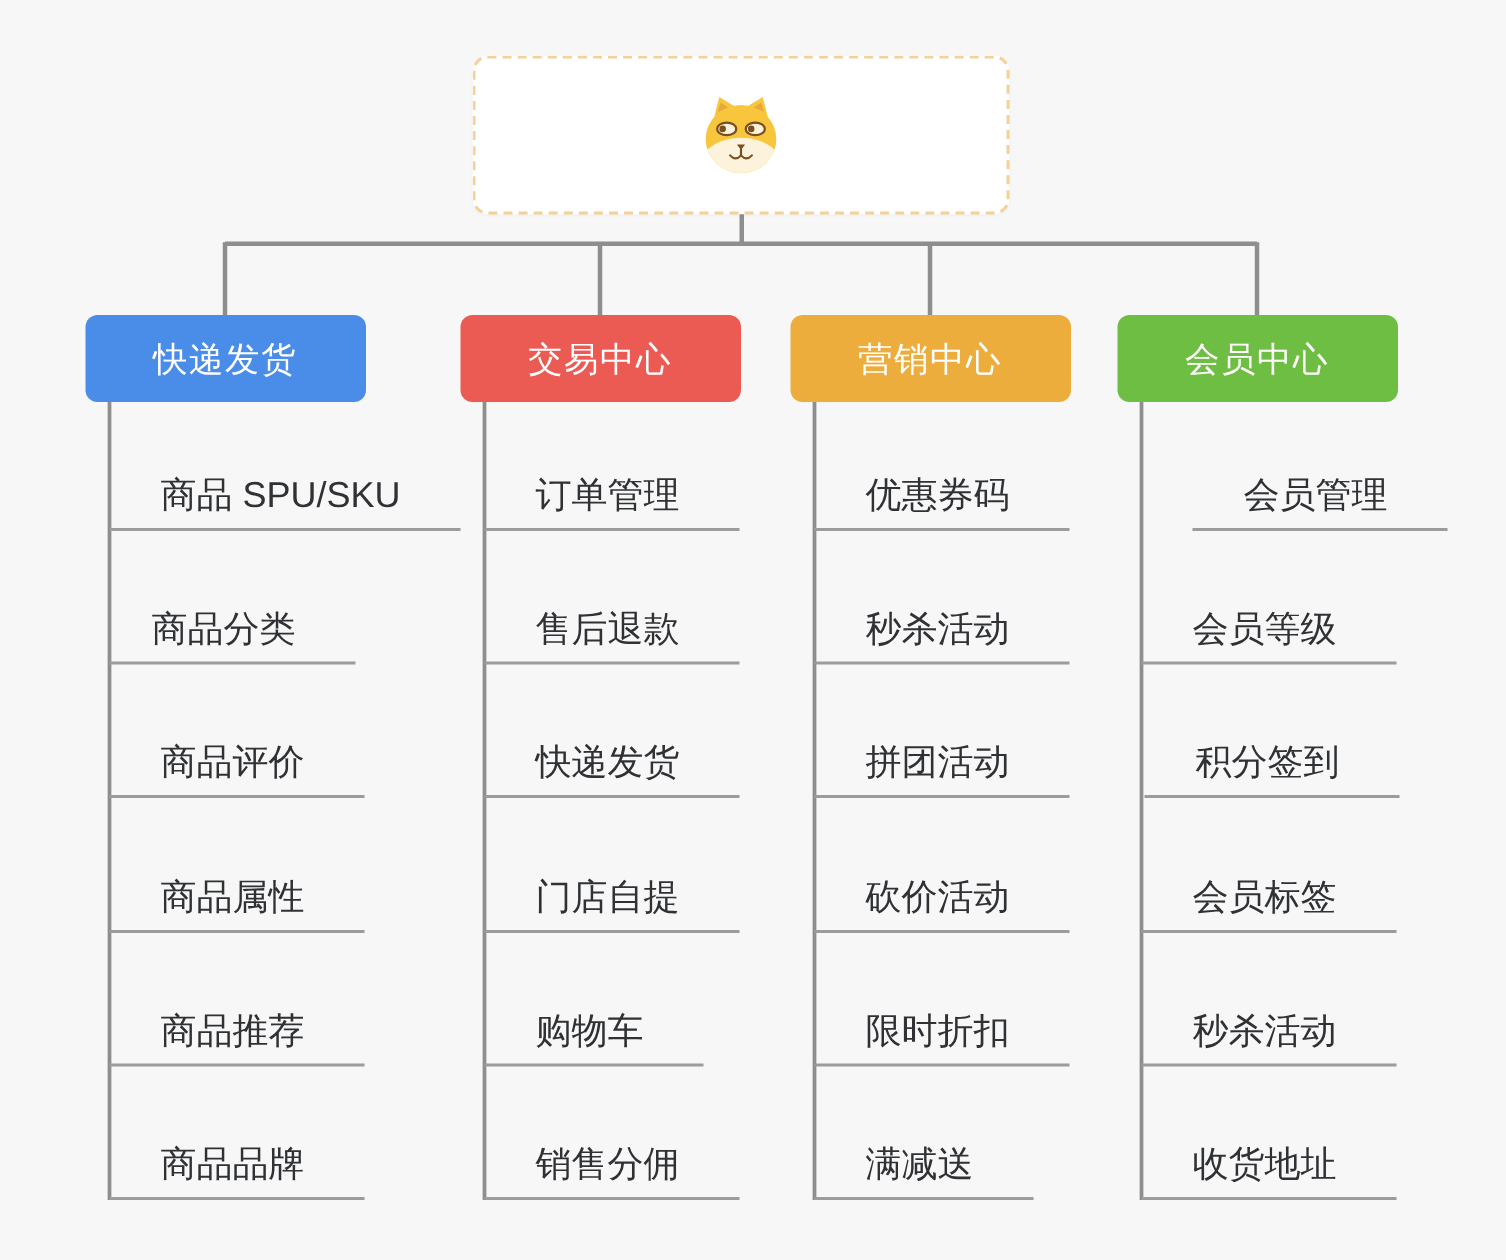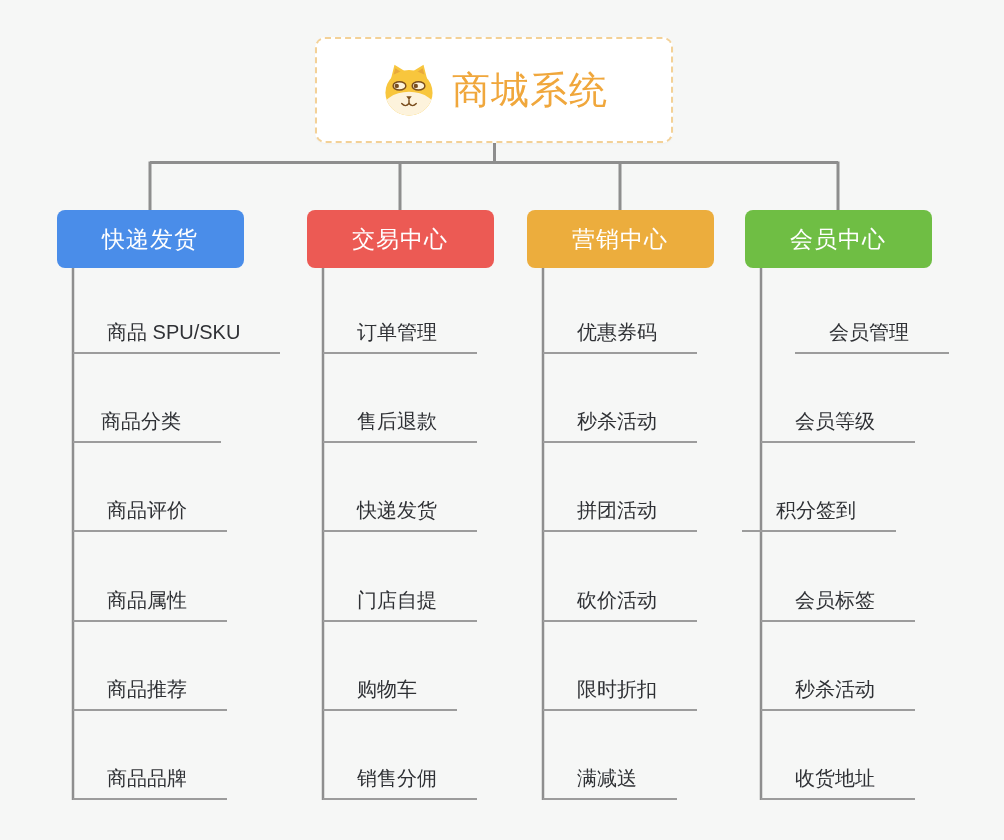--- a/index.html
+++ b/index.html
@@ -45,21 +45,21 @@
     letter-spacing:1px;
     white-space:nowrap;
   }
   .topic{
     position:absolute;
     box-sizing:border-box;
     height:46px;
     padding:0 40px 6px 34px;
     border-bottom:2px solid #9c9c9c;
     display:flex;align-items:flex-end;
-    font-size:20px;
+    font-size:24px;
     color:#2f3135;
     white-space:nowrap;
   }
 </style>
 </head>
 <body>
 
 <div id="canvas">
 
   <svg id="connector-svg" xmlns="http://www.w3.org/2000/svg">
@@ -89,21 +89,20 @@
         <ellipse cx="32" cy="54" rx="31" ry="22" fill="#fdf3dc"></ellipse>
       </g>
       <ellipse cx="21.5" cy="25.5" rx="7" ry="4.6" fill="#fdf3dc" stroke="#7a4e1e" stroke-width="1.6"></ellipse>
       <ellipse cx="42.5" cy="25.5" rx="7" ry="4.6" fill="#fdf3dc" stroke="#7a4e1e" stroke-width="1.6"></ellipse>
       <circle cx="18.5" cy="25.5" r="2.4" fill="#7a4e1e"></circle>
       <circle cx="39.5" cy="25.5" r="2.4" fill="#7a4e1e"></circle>
       <path d="M29 37 h6 l-3 4 Z" fill="#7a4e1e"></path>
       <path d="M32 41 v4" stroke="#7a4e1e" stroke-width="1.6" fill="none" stroke-linecap="round"></path>
       <path d="M24 45 q4 4.5 8 0 q4 4.5 8 0" stroke="#7a4e1e" stroke-width="1.6" fill="none" stroke-linecap="round"></path>
     </svg>
-    <span class="root-title">商城系统</span>
   </div>
 
   <div id="branches">
       <div class="branch-node" style="left: 56.5px; background: rgb(74, 141, 233);">快递发货</div>
       <div class="topic" style="left: 73px; top: 308px;">商品 SPU/SKU</div>
       <div class="topic" style="left: 73px; top: 397.2px; padding-left: 28px;">商品分类</div>
       <div class="topic" style="left: 73px; top: 486.4px;">商品评价</div>
       <div class="topic" style="left: 73px; top: 575.6px;">商品属性</div>
       <div class="topic" style="left: 73px; top: 664.8px;">商品推荐</div>
       <div class="topic" style="left: 73px; top: 754px;">商品品牌</div>
@@ -117,19 +116,19 @@
       <div class="branch-node" style="left: 526.5px; background: rgb(236, 173, 61);">营销中心</div>
       <div class="topic" style="left: 543px; top: 308px;">优惠券码</div>
       <div class="topic" style="left: 543px; top: 397.2px;">秒杀活动</div>
       <div class="topic" style="left: 543px; top: 486.4px;">拼团活动</div>
       <div class="topic" style="left: 543px; top: 575.6px;">砍价活动</div>
       <div class="topic" style="left: 543px; top: 664.8px;">限时折扣</div>
       <div class="topic" style="left: 543px; top: 754px;">满减送</div>
       <div class="branch-node" style="left: 744.5px; background: rgb(111, 190, 68);">会员中心</div>
       <div class="topic" style="left: 761px; top: 308px; margin-left: 34px;">会员管理</div>
       <div class="topic" style="left: 761px; top: 397.2px;">会员等级</div>
-      <div class="topic" style="left: 742px; top: 486.4px; font-family: Liberation Mono, monospace;">积分签到</div>
+      <div class="topic" style="left: 763px; top: 486.4px; font-family: Liberation Mono, monospace;">积分签到</div>
       <div class="topic" style="left: 761px; top: 575.6px;">会员标签</div>
       <div class="topic" style="left: 761px; top: 664.8px;">秒杀活动</div>
       <div class="topic" style="left: 761px; top: 754px;">收货地址</div>
     </div>
 
 </div>
 
 </body></html>

